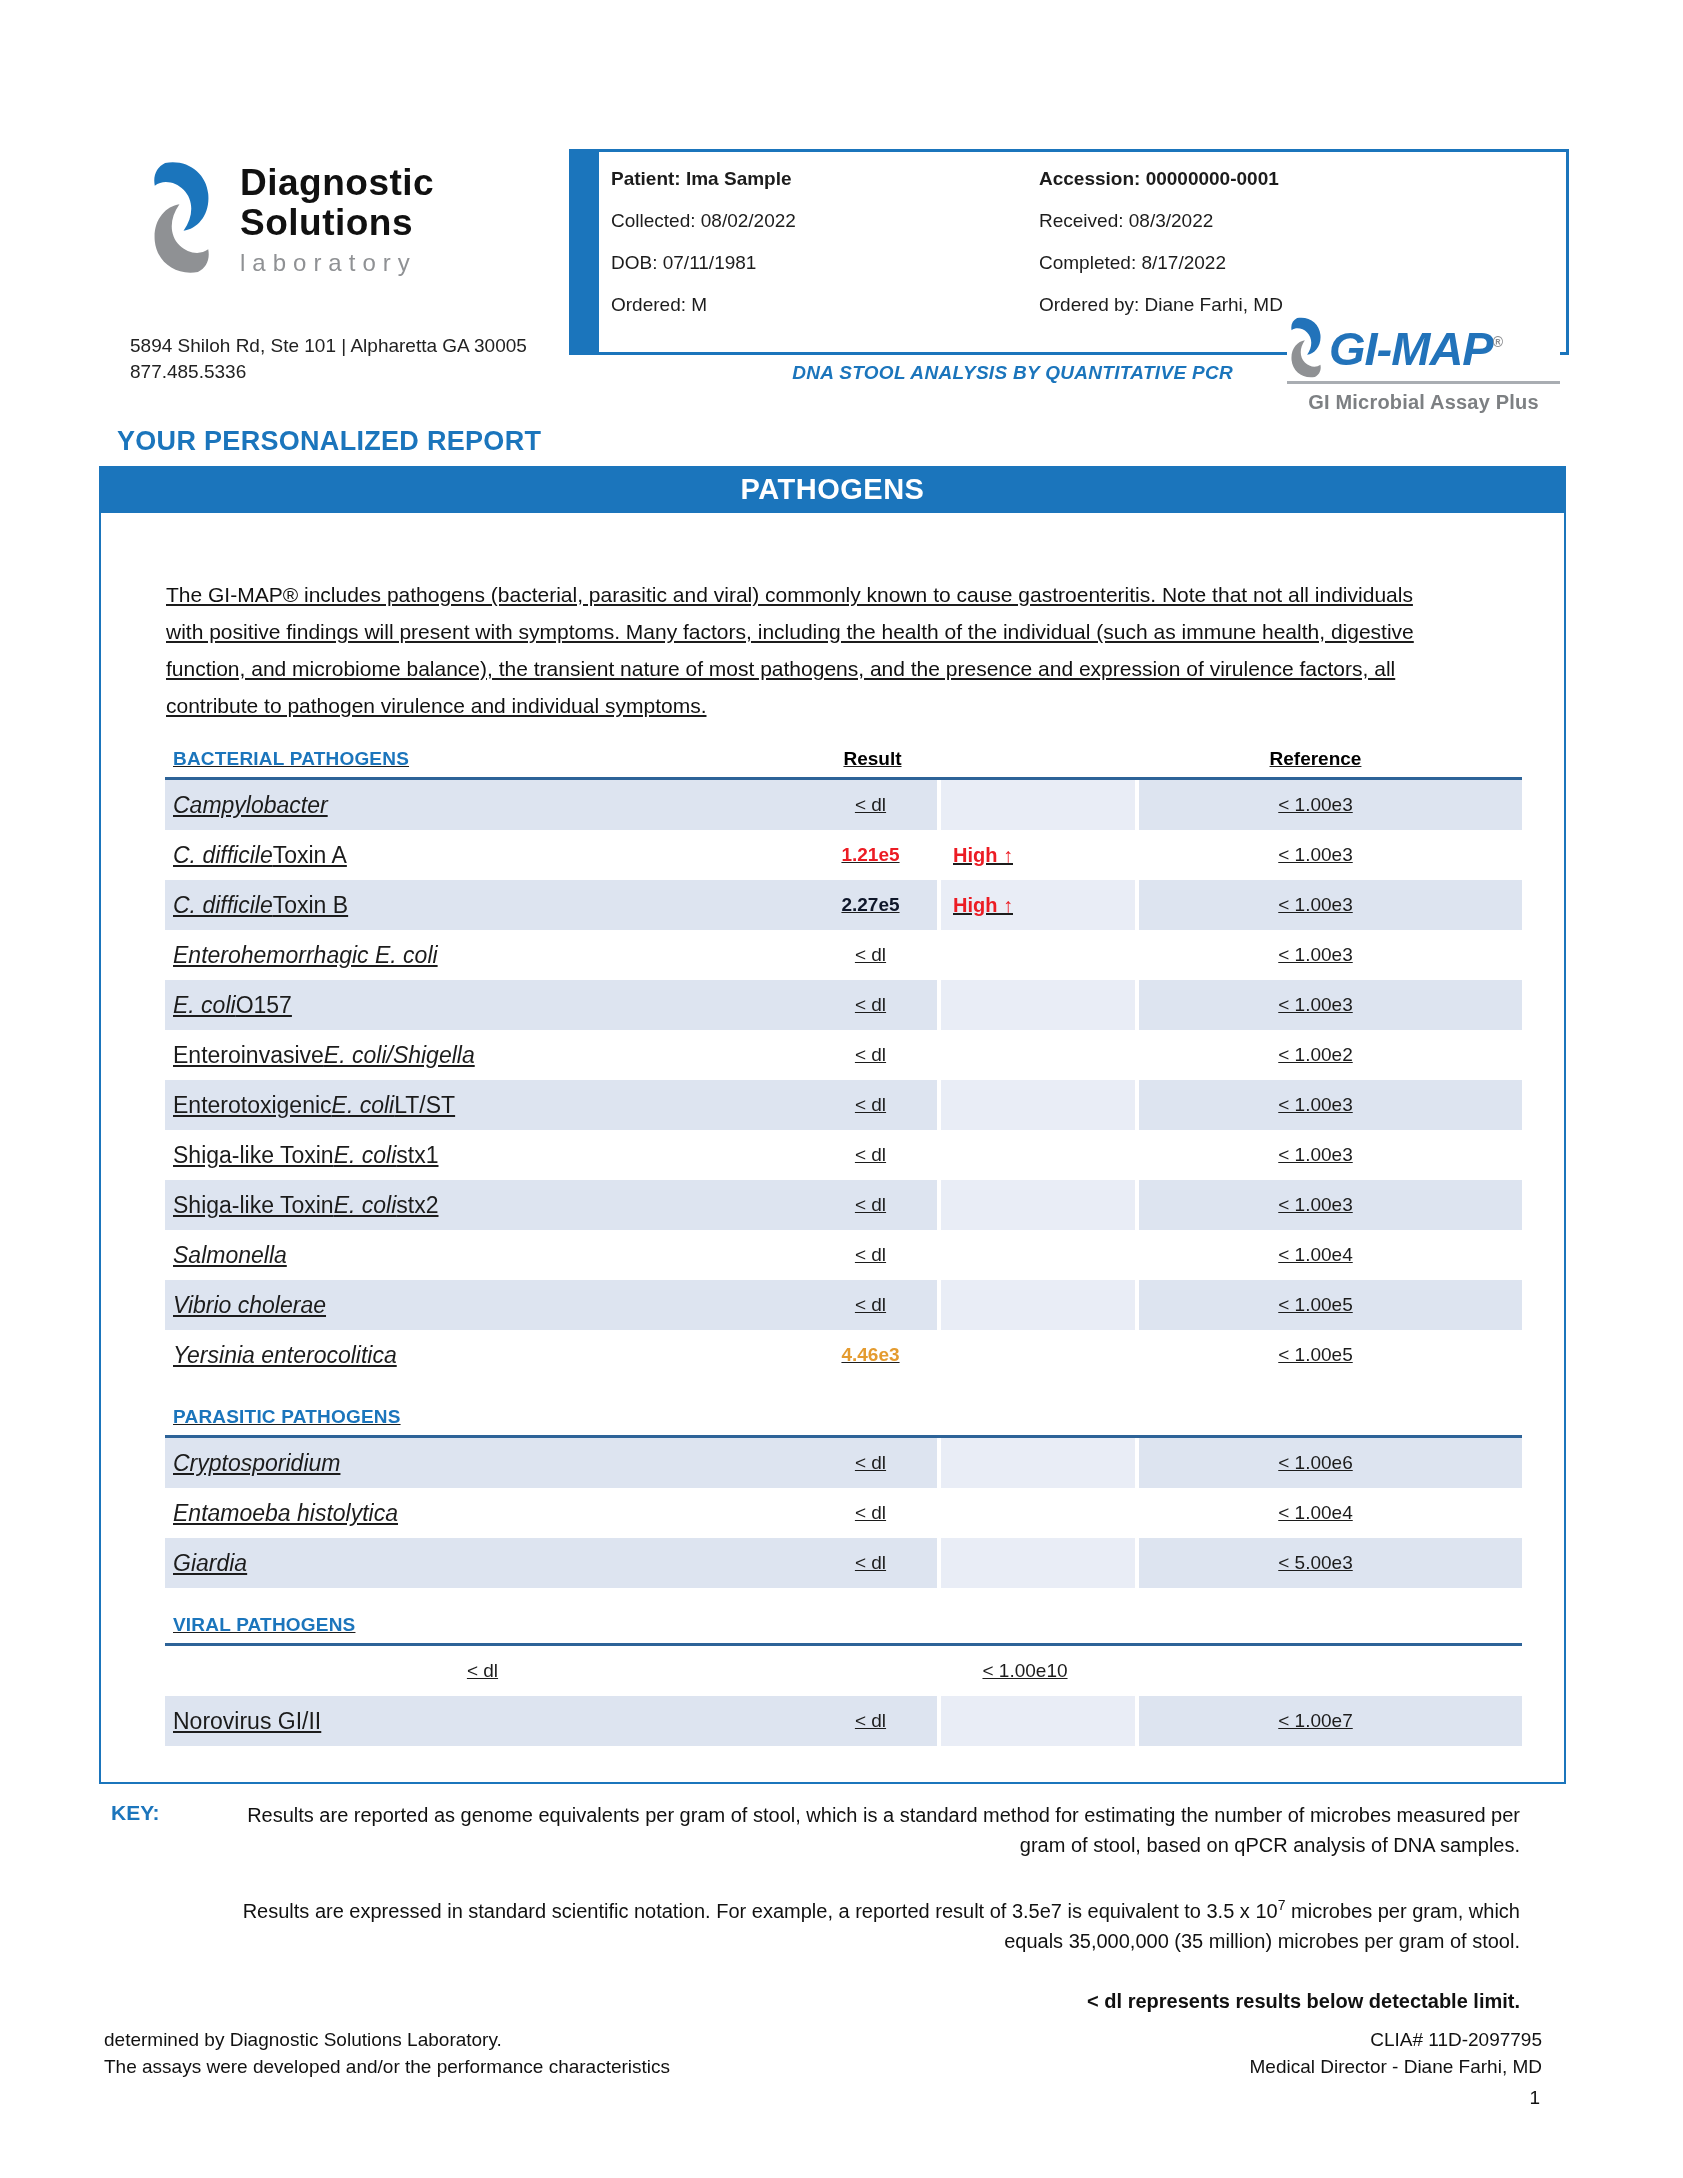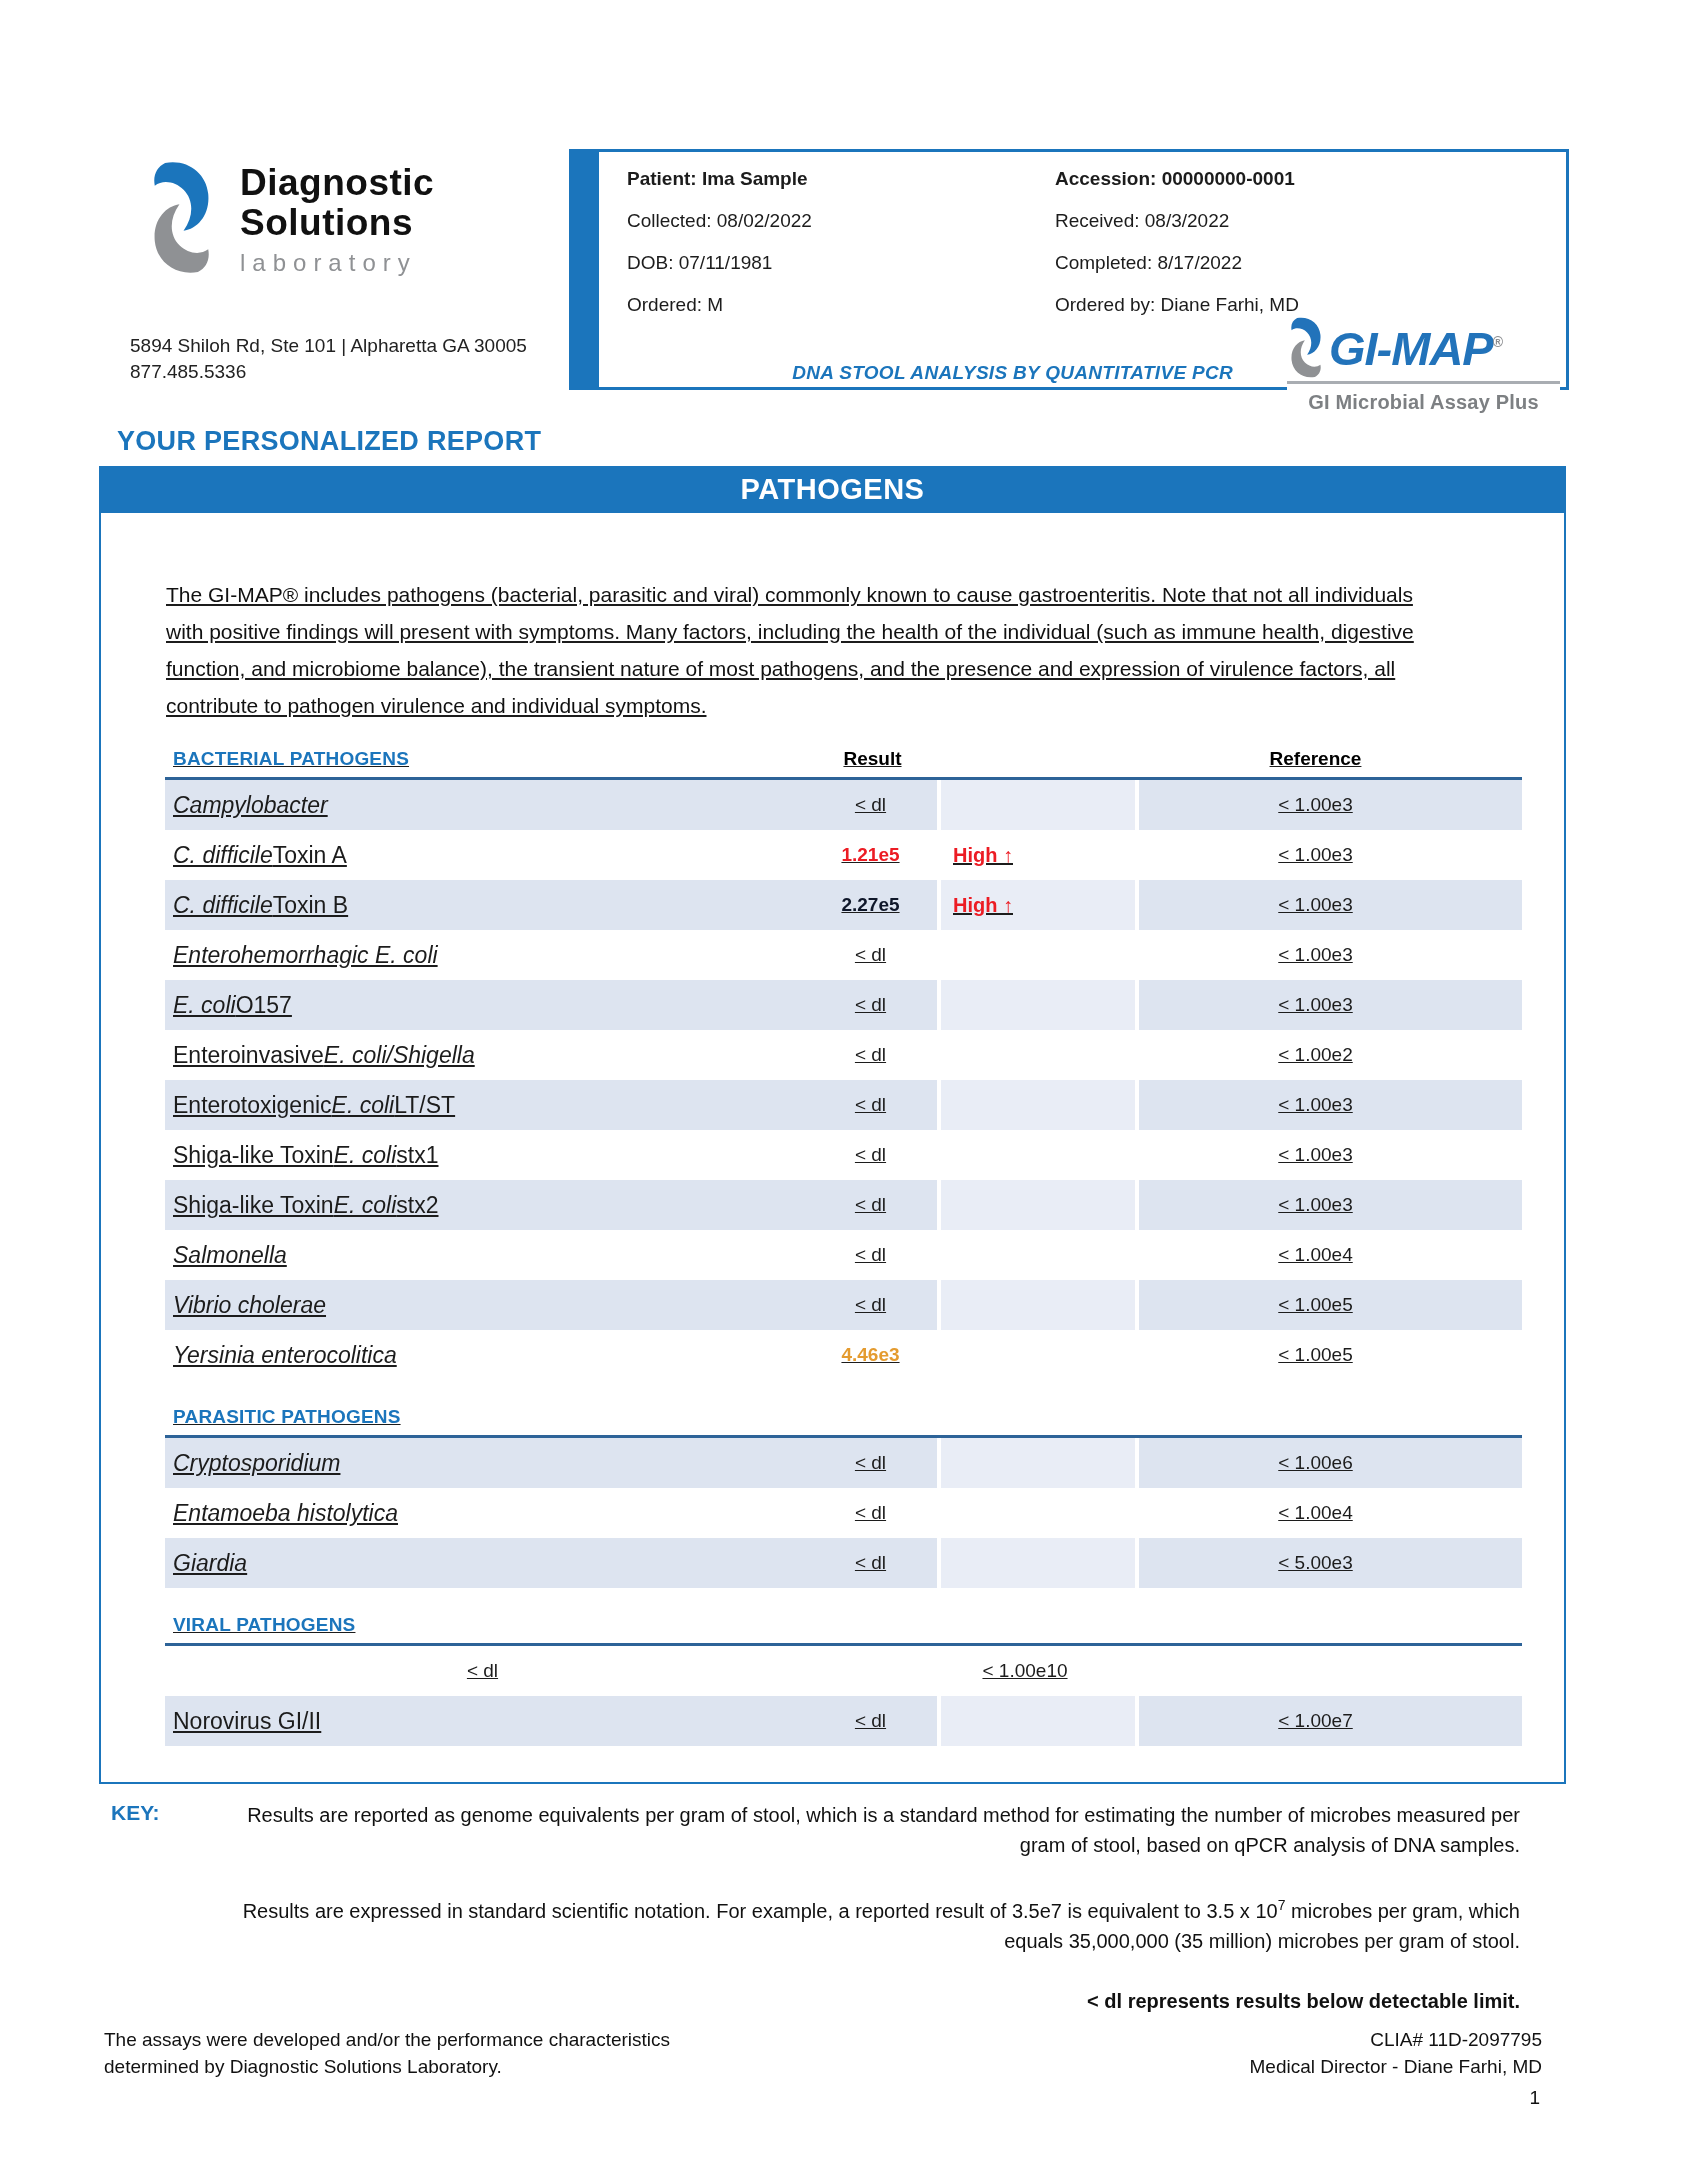--- a/index.html
+++ b/index.html
@@ -9,23 +9,23 @@
   }
   
   header { position:absolute; top:0; left:0; width:1683px; height:426px; }
   .dsl-logo { position:absolute; left:149px; top:161px; display:flex; gap:26px; }
   .dsl-icon { width:65px; height:113px; }
   .dsl-text { padding-top:2px; }
   .dsl-line1 { font-size:37px; font-weight:bold; color:#111; letter-spacing:0.5px; line-height:40px; }
   .dsl-lab { font-size:24px; color:#8f9194; letter-spacing:7px; margin-top:6px; }
   .address { position:absolute; left:130px; top:333px; font-size:19px; line-height:26px; color:#222; }
   .patient-box {
-    position:absolute; left:569px; top:149px; width:1000px; height:241px; box-sizing:border-box;
+    position:absolute; left:569px; top:149px; width:1000px; height:206px; box-sizing:border-box;
     border:3px solid #1b75bc; border-left:30px solid #1b75bc; background:#fff;
-    display:flex; padding:16px 0 0 28px;
+    display:flex; padding:16px 0 0 12px;
   }
   .pcol { display:flex; flex-direction:column; gap:20px; font-size:19px; color:#1c1c1c; }
   .pcol.left { width:428px; }
   .b { font-weight:bold; }
   .dna-subtitle {
     position:absolute; right:450px; top:362px; color:#1b75bc;
     font-size:19px; font-weight:bold; font-style:italic; letter-spacing:0.3px;
   }
   .gimap { position:absolute; left:1287px; top:315px; width:273px; background:#fff; }
   .gimap-row { display:flex; align-items:flex-start; gap:4px; }
@@ -291,22 +291,22 @@
     <div class="key-label">KEY:</div>
     <div class="key-body">
       <p>Results are reported as genome equivalents per gram of stool, which is a standard method for estimating the number of microbes measured per gram of stool, based on qPCR analysis of DNA samples.</p>
       <p><span>Results are expressed in standard scientific notation. For example, a reported result of 3.5e7 is equivalent to 3.5 x 10</span><sup>7</sup><span> microbes per gram, which equals 35,000,000 (35 million) microbes per gram of stool.</span></p>
       <p class="dl-note">&lt; dl represents results below detectable limit.</p>
     </div>
   </div>
 
   <div class="footer">
     <div>
+      <div>determined by Diagnostic Solutions Laboratory.</div>
       <div>The assays were developed and/or the performance characteristics</div>
-      <div>determined by Diagnostic Solutions Laboratory.</div>
     </div>
     <div class="footer-right">
       <div>CLIA# 11D-2097795</div>
       <div>Medical Director - Diane Farhi, MD</div>
     </div>
   </div>
   <div class="pagenum">1</div>
 </div>
 
 

